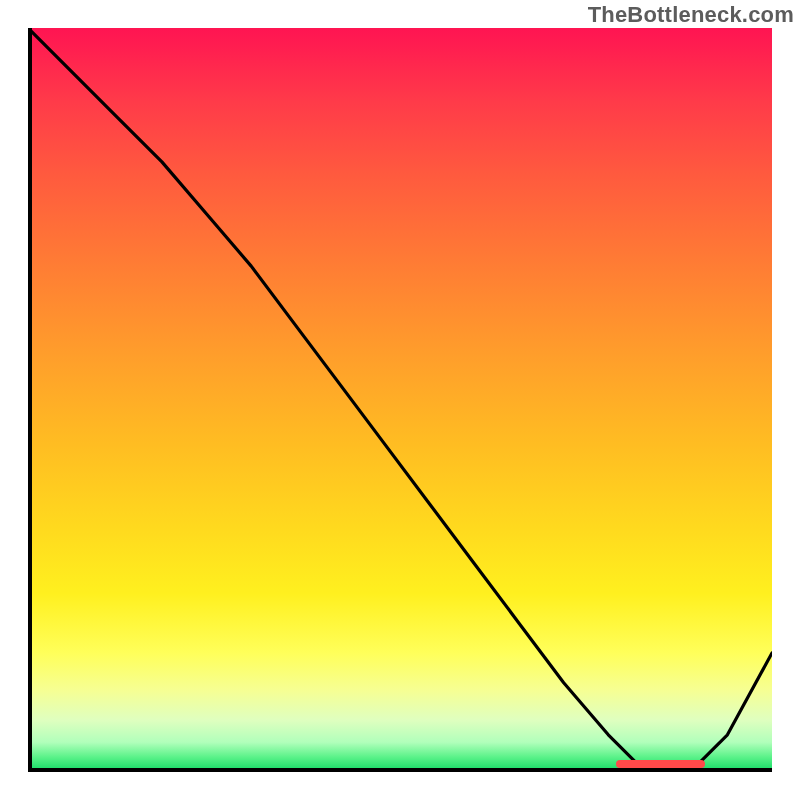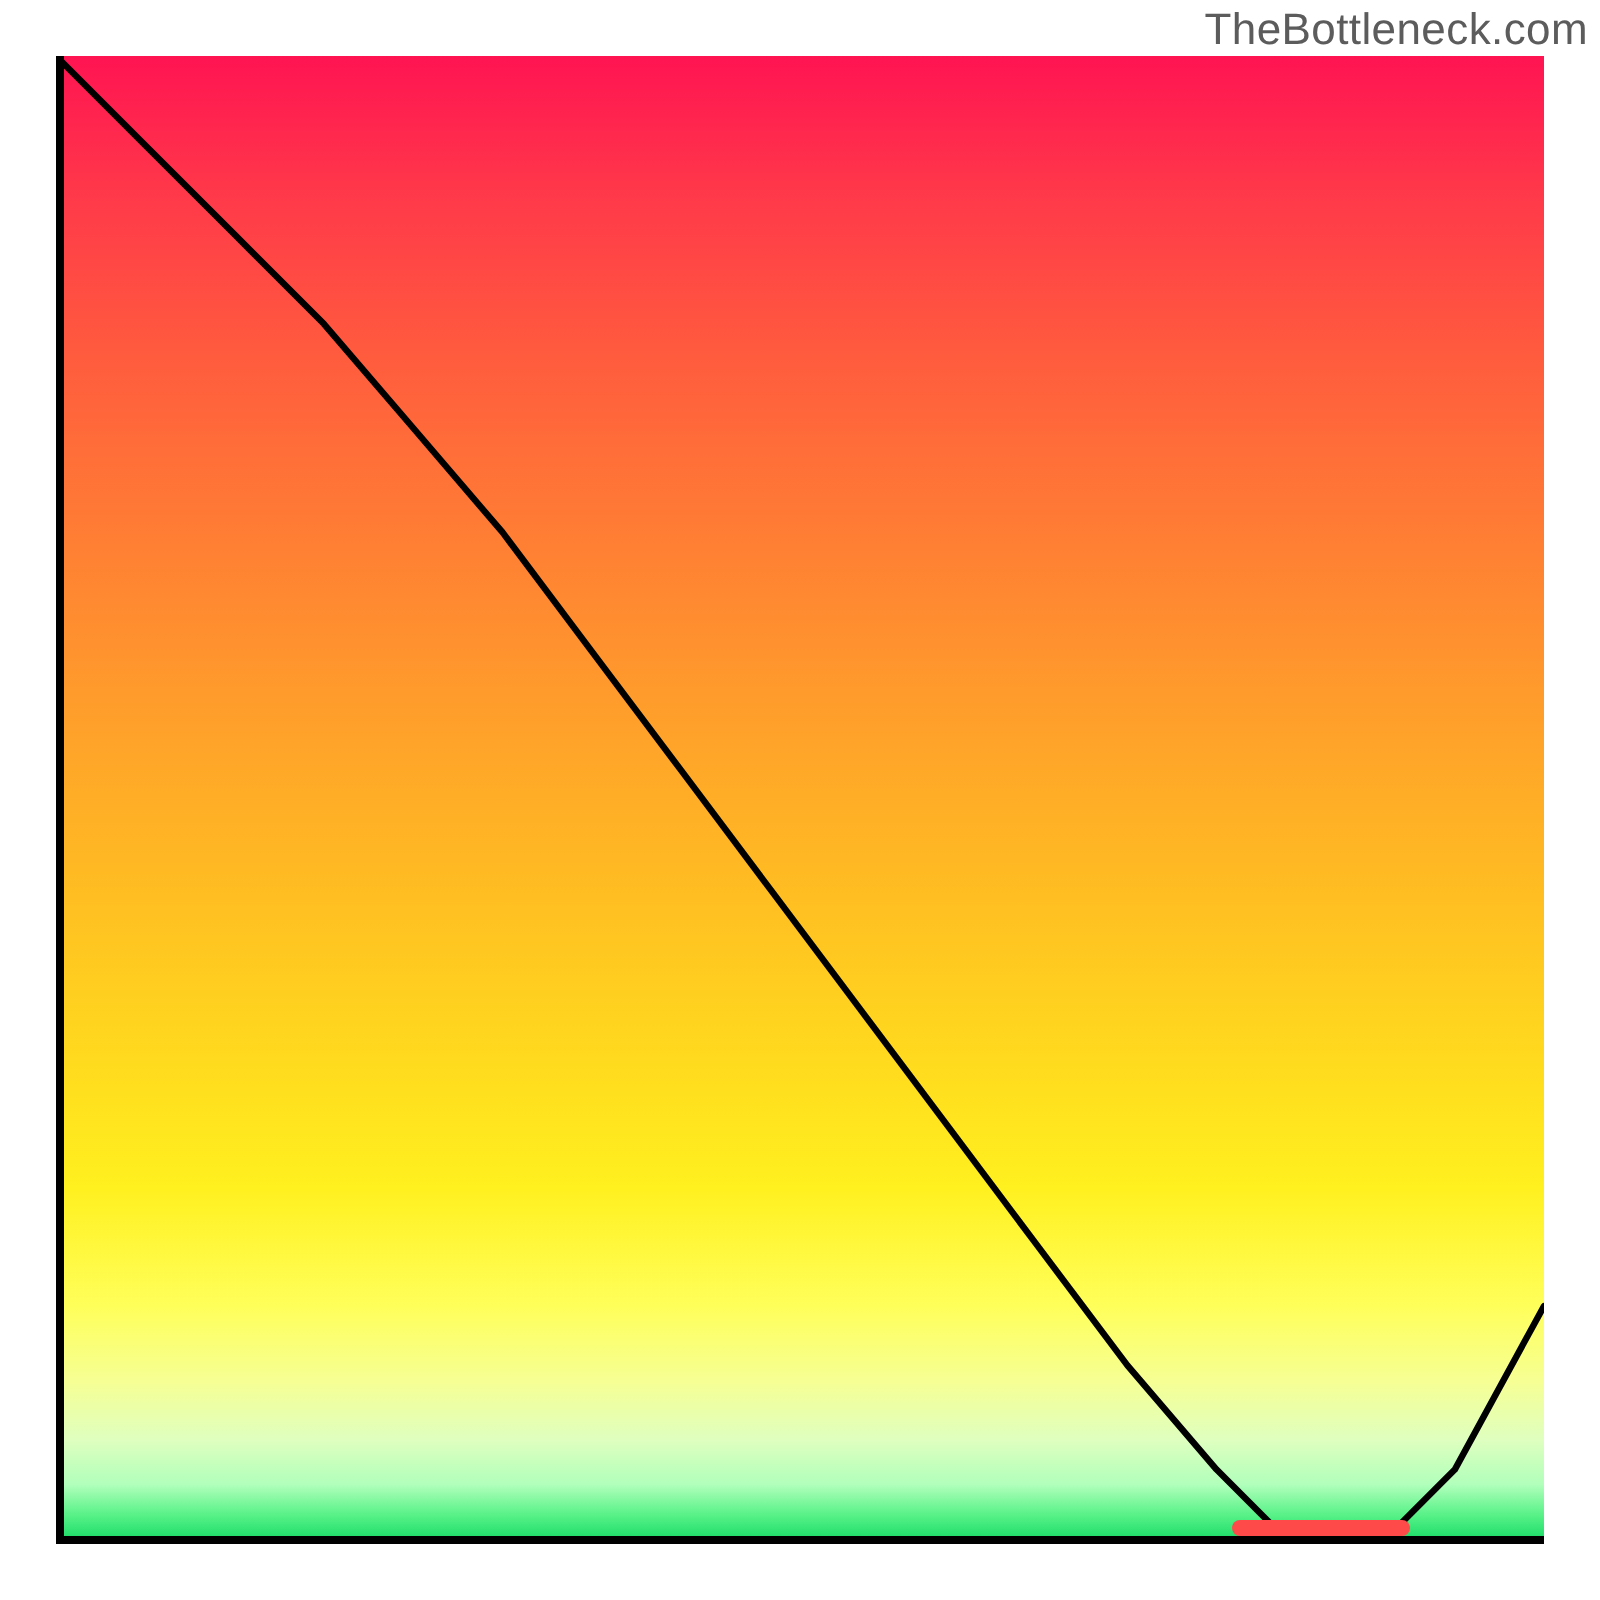--- a/index.html
+++ b/index.html
@@ -14,21 +14,21 @@
     position: relative;
     width: 800px;
     height: 800px;
   }
   .watermark {
     position: absolute;
     top: 2px;
     right: 6px;
     color: #5c5c5c;
     font-size: 22px;
-    font-weight: 400;
+    font-weight: 700;
     z-index: 10;
     letter-spacing: 0.2px;
   }
   .plot-area {
     position: absolute;
     top: 28px;
     left: 28px;
     width: 744px;
     height: 744px;
     background: linear-gradient(

